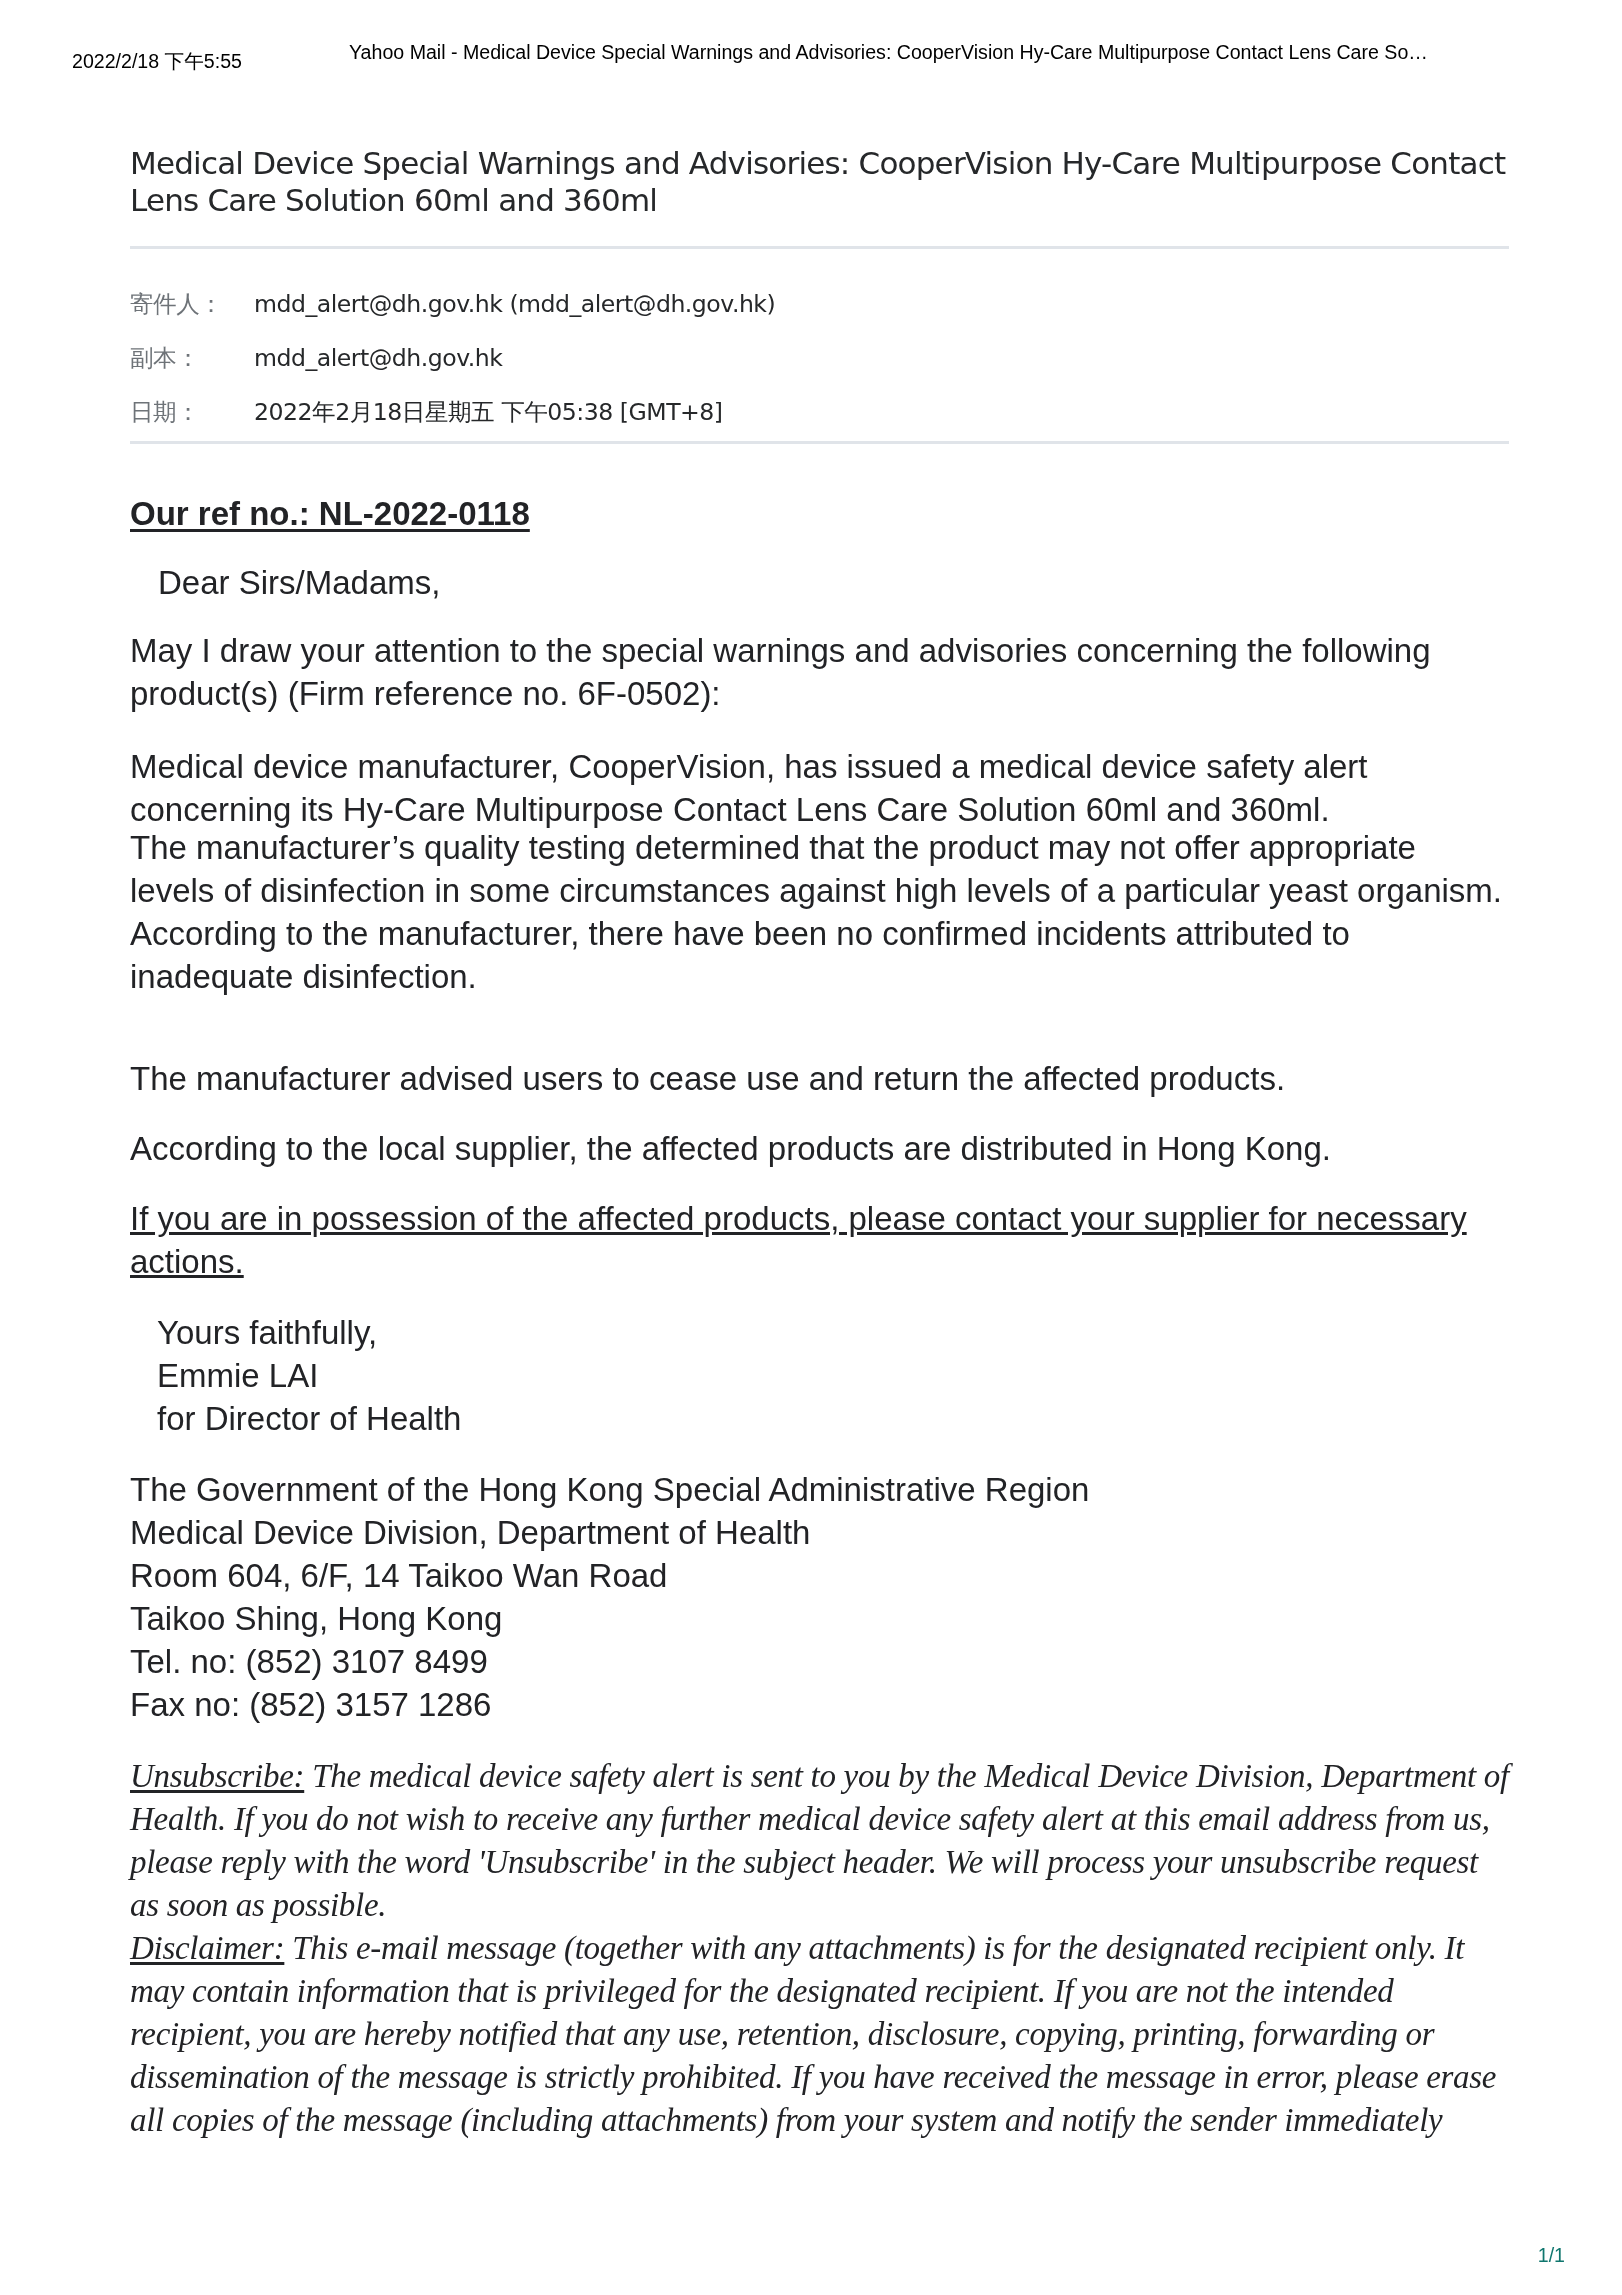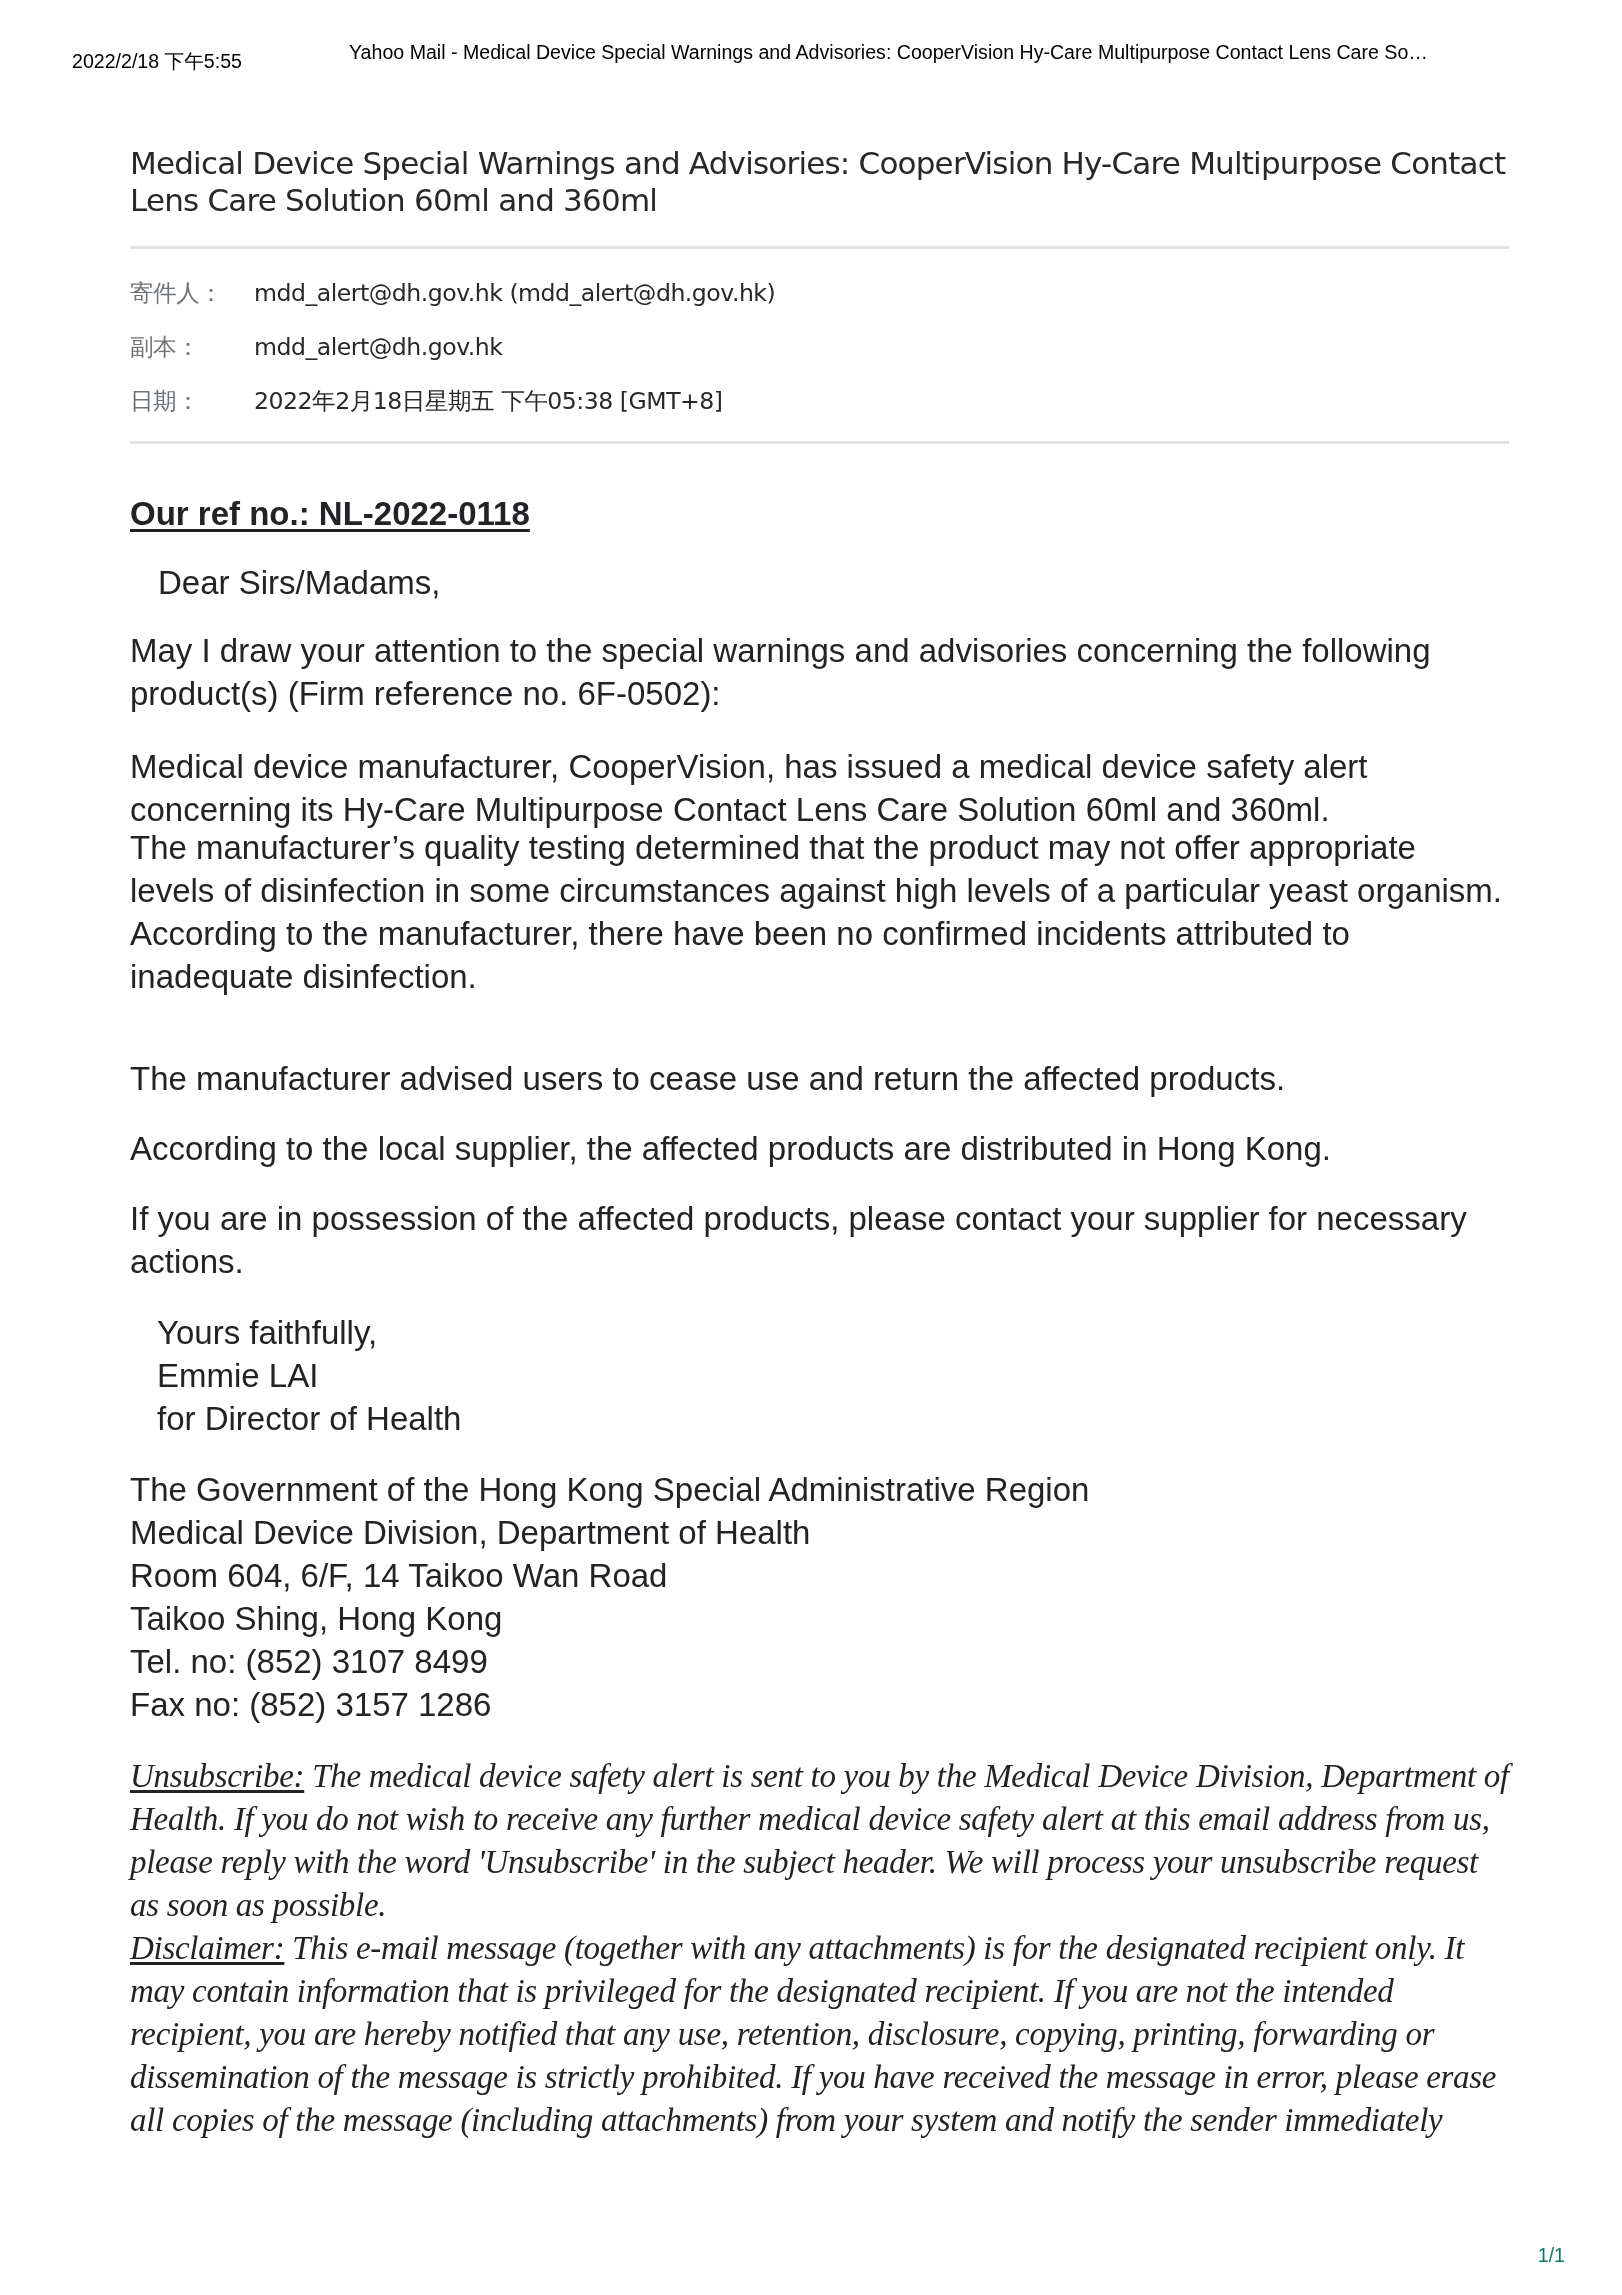--- a/index.html
+++ b/index.html
@@ -6,32 +6,32 @@
   body { width: 1623px; height: 2295px; position: relative; overflow: hidden; color: #1d1d1f; }
   .print-header { position: absolute; top: 41px; left: 72px; right: 72px; height: 33px;
     font-family: "Liberation Sans", sans-serif; font-size: 19.6px; color: #000; }
   .print-date { position: absolute; left: 0; top: 6.5px; }
   .print-title { position: absolute; left: 277px; top: 0; white-space: nowrap; }
   .mail { position: absolute; left: 130px; width: 1379px; top: 0; }
   .subject { position: absolute; top: 145px; left: 0; width: 1379px;
     font-family: "DejaVu Sans", sans-serif; font-size: 31px; line-height: 37px; color: #26282a; letter-spacing: -0.8px; }
   .sep { position: absolute; left: 0; width: 1379px; height: 2.6px; background: #e0e4e9; }
   .sep1 { top: 246px; } .sep2 { top: 441px; }
-  .meta-row { position: absolute; left: 0; font-family: "DejaVu Sans", sans-serif; font-size: 23.6px; color: #26282a; letter-spacing: -0.5px; }
+  .meta-row { position: absolute; left: 0; font-family: "DejaVu Sans", sans-serif; font-size: 23.6px; color: #26282a; letter-spacing: -0.5px; margin-top: 11px; }
   .meta-label { display: inline-block; width: 124px; color: #6e7378; }
   .meta-from { top: 277px; } .meta-cc { top: 331px; } .meta-date { top: 385px; }
   .body-text { position: absolute; left: 0; width: 1379px; font-family: "Liberation Sans", sans-serif; font-size: 33px; line-height: 43px; color: #222326; }
   .ref { top: 492px; font-weight: bold; text-decoration: underline; text-decoration-thickness: 3.3px; text-underline-offset: 3.9px; }
   .p-greet { top: 561px; margin-left: 28px; }
   .p1 { top: 629px; }
   .p2 { top: 745px; }
   .p3 { top: 826px; }
   .p4 { top: 1057px; }
   .p5 { top: 1127px; }
-  .p6 { top: 1197px; }
+  .p6 { top: 1197px; text-decoration: underline; }
   .sign { top: 1311px; margin-left: 27px; }
   .address { top: 1468px; }
   .line { display: block; }
   .footer-legal { position: absolute; top: 1755px; left: 0; width: 1379px;
     font-family: "Liberation Serif", serif; font-style: italic; font-size: 33px; line-height: 43px; color: #222326; letter-spacing: -0.3px; }
   .legal-label { text-decoration: underline; text-underline-offset: 3.3px; font-style: italic; }
   .page-num { position: absolute; right: 58px; top: 2244px; font-family: "Liberation Sans", sans-serif; font-size: 19.6px; color: #0f766e; }
 </style>
 </head>
 <body>

